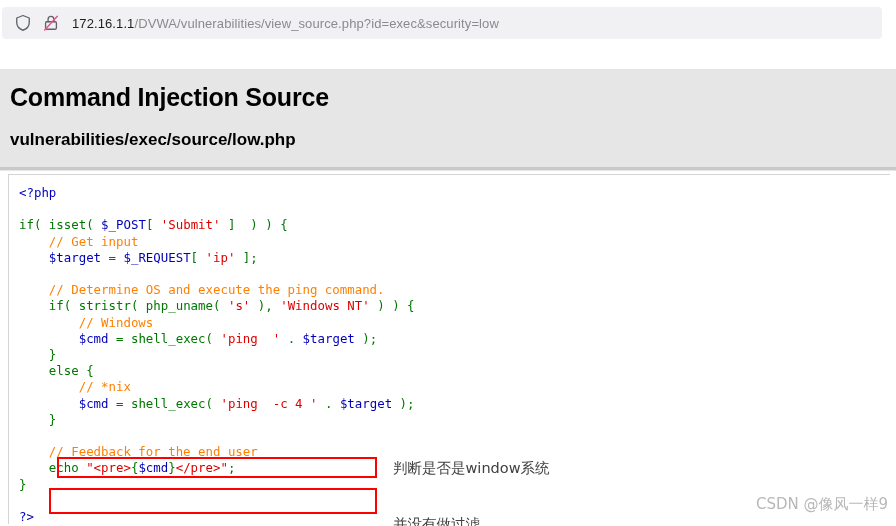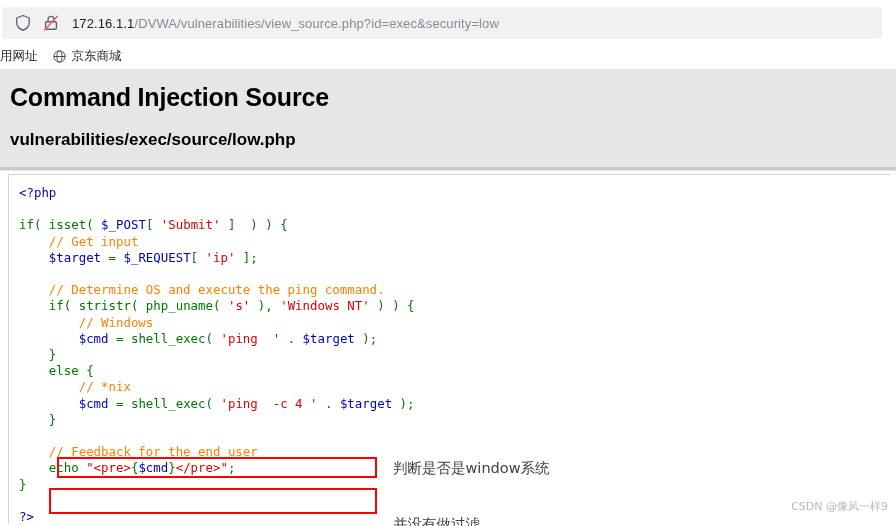--- a/index.html
+++ b/index.html
@@ -145,21 +145,21 @@
   }
   #annot-oscheck { left: 393px; top: 288px; }
   #annot-noescape { left: 393px; top: 344px; }
 
   
   #watermark {
     position: absolute;
     right: 8px; bottom: 12px;
     color: #b8b8b8;
     font-family: "DejaVu Sans", sans-serif;
-    font-size: 11px;
+    font-size: 15px;
     white-space: nowrap;
   }
 </style>
 </head>
 <body>
 
 <div id="browser-chrome">
 
   <div id="omnibox-row">
     <div id="omnibox">
@@ -178,38 +178,20 @@
         </svg>
       </span>
 
       <span id="url-text">
         <span>172.16.1.1</span><span class="dim">/DVWA/vulnerabilities/view_source.php?id=exec&amp;security=low</span>
       </span>
 
     </div>
   </div>
 
-  <div id="bookmarks-bar">
-
-    <div class="bookmark-item" id="bookmark-first">
-      <span>用网址</span>
-    </div>
-
-    <div class="bookmark-item">
-      <span class="chrome-icon" id="globe-icon">
-        <svg width="15" height="15" viewBox="0 0 24 24" fill="none" stroke="#3c4043" stroke-width="1.5">
-          <circle cx="12" cy="12" r="9"></circle>
-          <ellipse cx="12" cy="12" rx="4.2" ry="9"></ellipse>
-          <line x1="3" y1="12" x2="21" y2="12"></line>
-        </svg>
-      </span>
-      <span>京东商城</span>
-    </div>
-
-  </div>
 </div>
 
 <div id="page">
 
   <div id="page-inner">
     <div id="page-title">Command Injection Source</div>
     <div id="page-subtitle">vulnerabilities/exec/source/low.php</div>
   </div>
 
   <div id="code-area">

